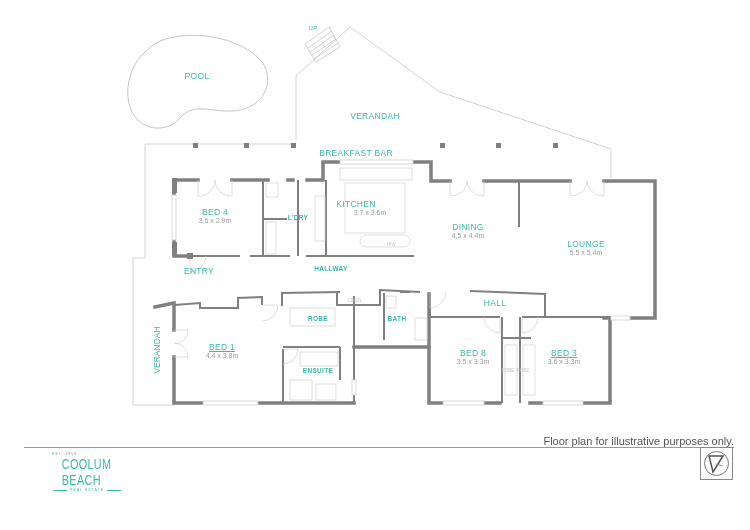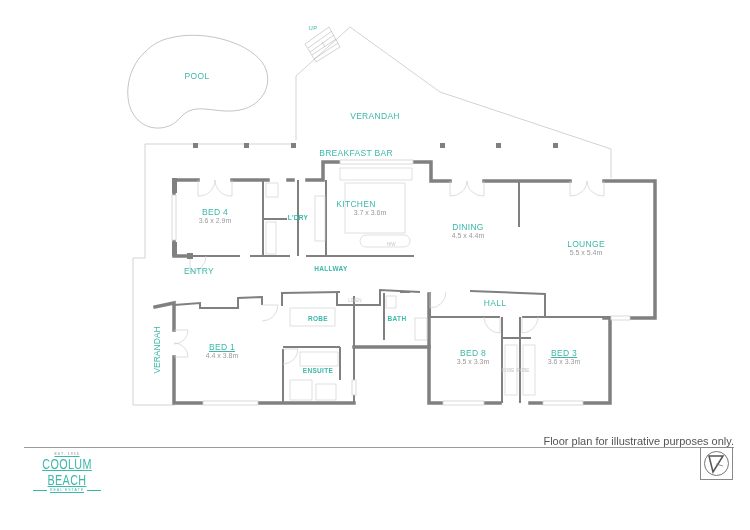--- a/index.html
+++ b/index.html
@@ -4,21 +4,21 @@
 <style>
   html,body{margin:0;padding:0;background:#ffffff;}
   body{width:750px;height:530px;position:relative;overflow:hidden;font-family:"Liberation Sans",sans-serif;}
   #plan{position:absolute;left:0;top:0;width:750px;height:530px;}
   .lbl{position:absolute;color:#3bb8a8;font-family:"Liberation Sans",sans-serif;font-size:8.5px;letter-spacing:0.3px;white-space:nowrap;transform:translateX(-50%);}
   .lbl.small{font-size:6.5px;font-weight:bold;}
   .dim{position:absolute;color:#9a9a9a;font-family:"Liberation Sans",sans-serif;font-size:7px;white-space:nowrap;transform:translateX(-50%);}
   .tiny{position:absolute;color:#c4c4c4;font-size:4.5px;white-space:nowrap;transform:translateX(-50%);}
   .disclaimer{position:absolute;right:16px;top:435px;font-size:11px;color:#555;font-family:"Liberation Sans",sans-serif;}
   .rule{position:absolute;left:24px;right:16px;top:447px;height:1px;background:#9a9a9a;}
-  .logo{position:absolute;left:32px;top:452px;width:70px;text-align:center;color:#3bb8a8;text-decoration:underline;}
+  .logo{position:absolute;left:52px;top:452px;width:70px;color:#3bb8a8;}
   .logo .est{font-size:3.5px;color:#888;letter-spacing:1px;}
   .logo .name{font-family:"Liberation Sans",sans-serif;font-size:15px;letter-spacing:0.5px;transform:scaleX(0.72);transform-origin:center;display:block;line-height:16px;}
   .logo .sub{font-size:3.5px;letter-spacing:1px;display:flex;align-items:center;gap:3px;justify-content:center;}
   .logo .sub::before,.logo .sub::after{content:"";display:block;width:14px;height:0.6px;background:#3bb8a8;}
   .badge{position:absolute;left:700px;top:447px;width:33px;height:33px;border:1px solid #888;box-sizing:border-box;}
   .vert{position:absolute;transform:translate(-50%,-50%) rotate(-90deg);color:#3bb8a8;font-size:8.5px;}
 </style>
 </head>
 <body>
 

